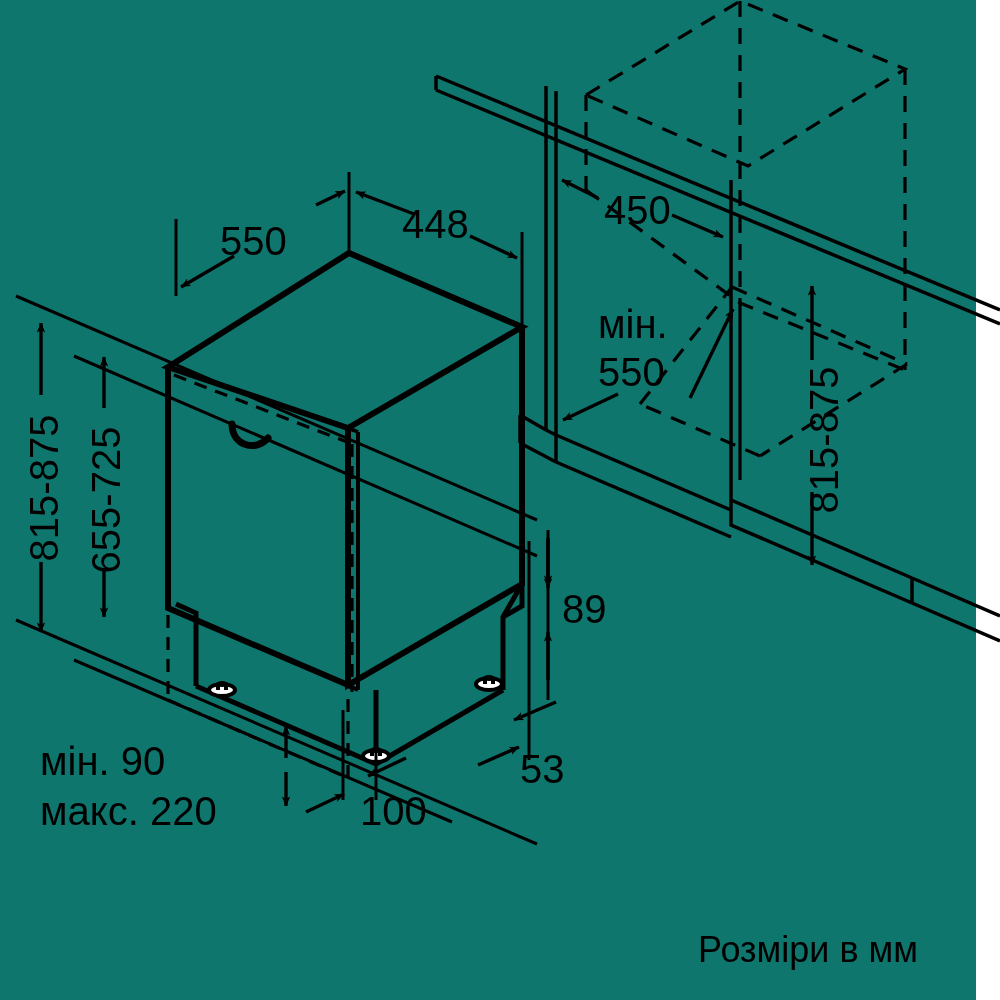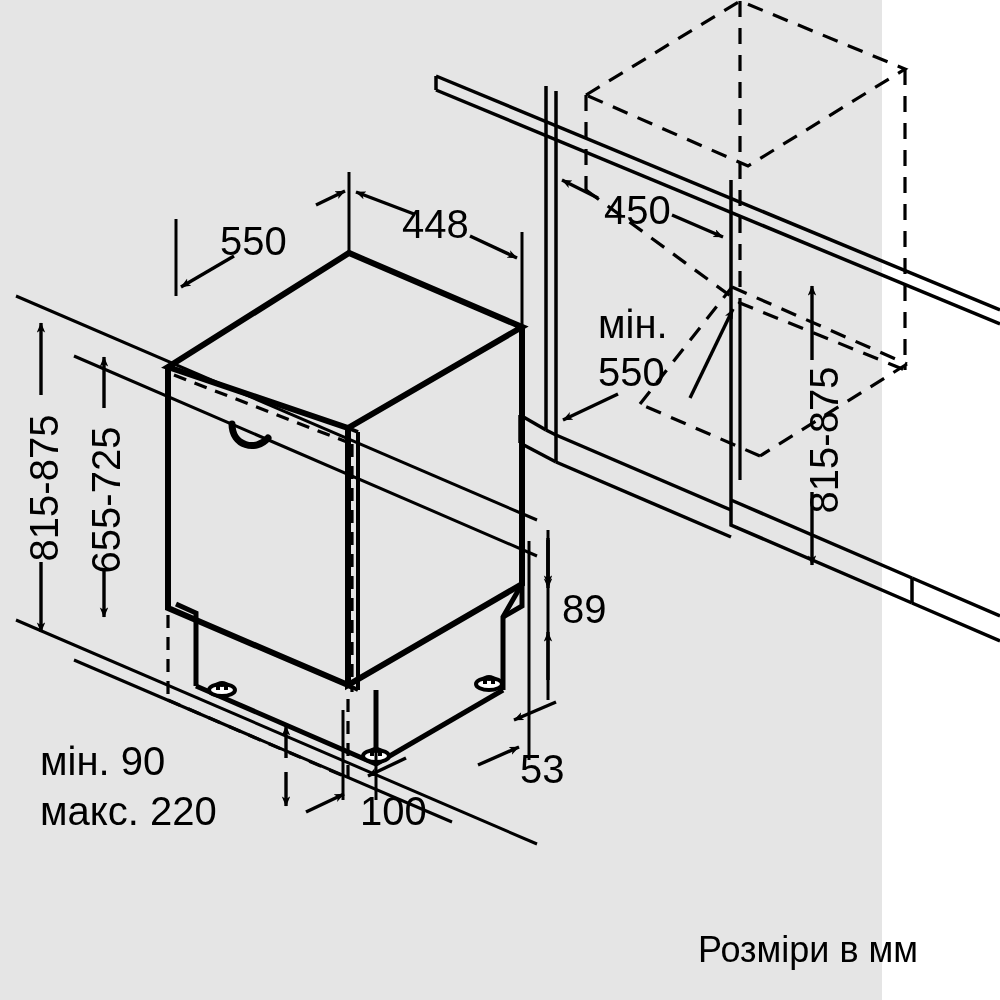--- a/index.html
+++ b/index.html
@@ -1,18 +1,18 @@
 <!DOCTYPE html>
 <html><head>
 <meta charset="utf-8">
 <style>
   html,body{margin:0;padding:0;background:#ffffff;}
   body{width:1000px;height:1000px;overflow:hidden;
        font-family:"Liberation Sans","DejaVu Sans",sans-serif;}
-  #stage{position:relative;width:882px;height:1000px;background:#e5e5e5;}
+  #stage{position:relative;width:976px;height:1000px;background:#0f766e;}
   svg#drawing{position:absolute;left:0;top:0;width:1000px;height:1000px;display:block;}
   text{font-family:"Liberation Sans","DejaVu Sans",sans-serif;fill:#000000;}
   .dim-label{font-size:40px;font-weight:400;}
   .caption{font-size:36px;font-weight:400;}
 </style>
 </head>
 <body>
 
 <div id="stage">
 

